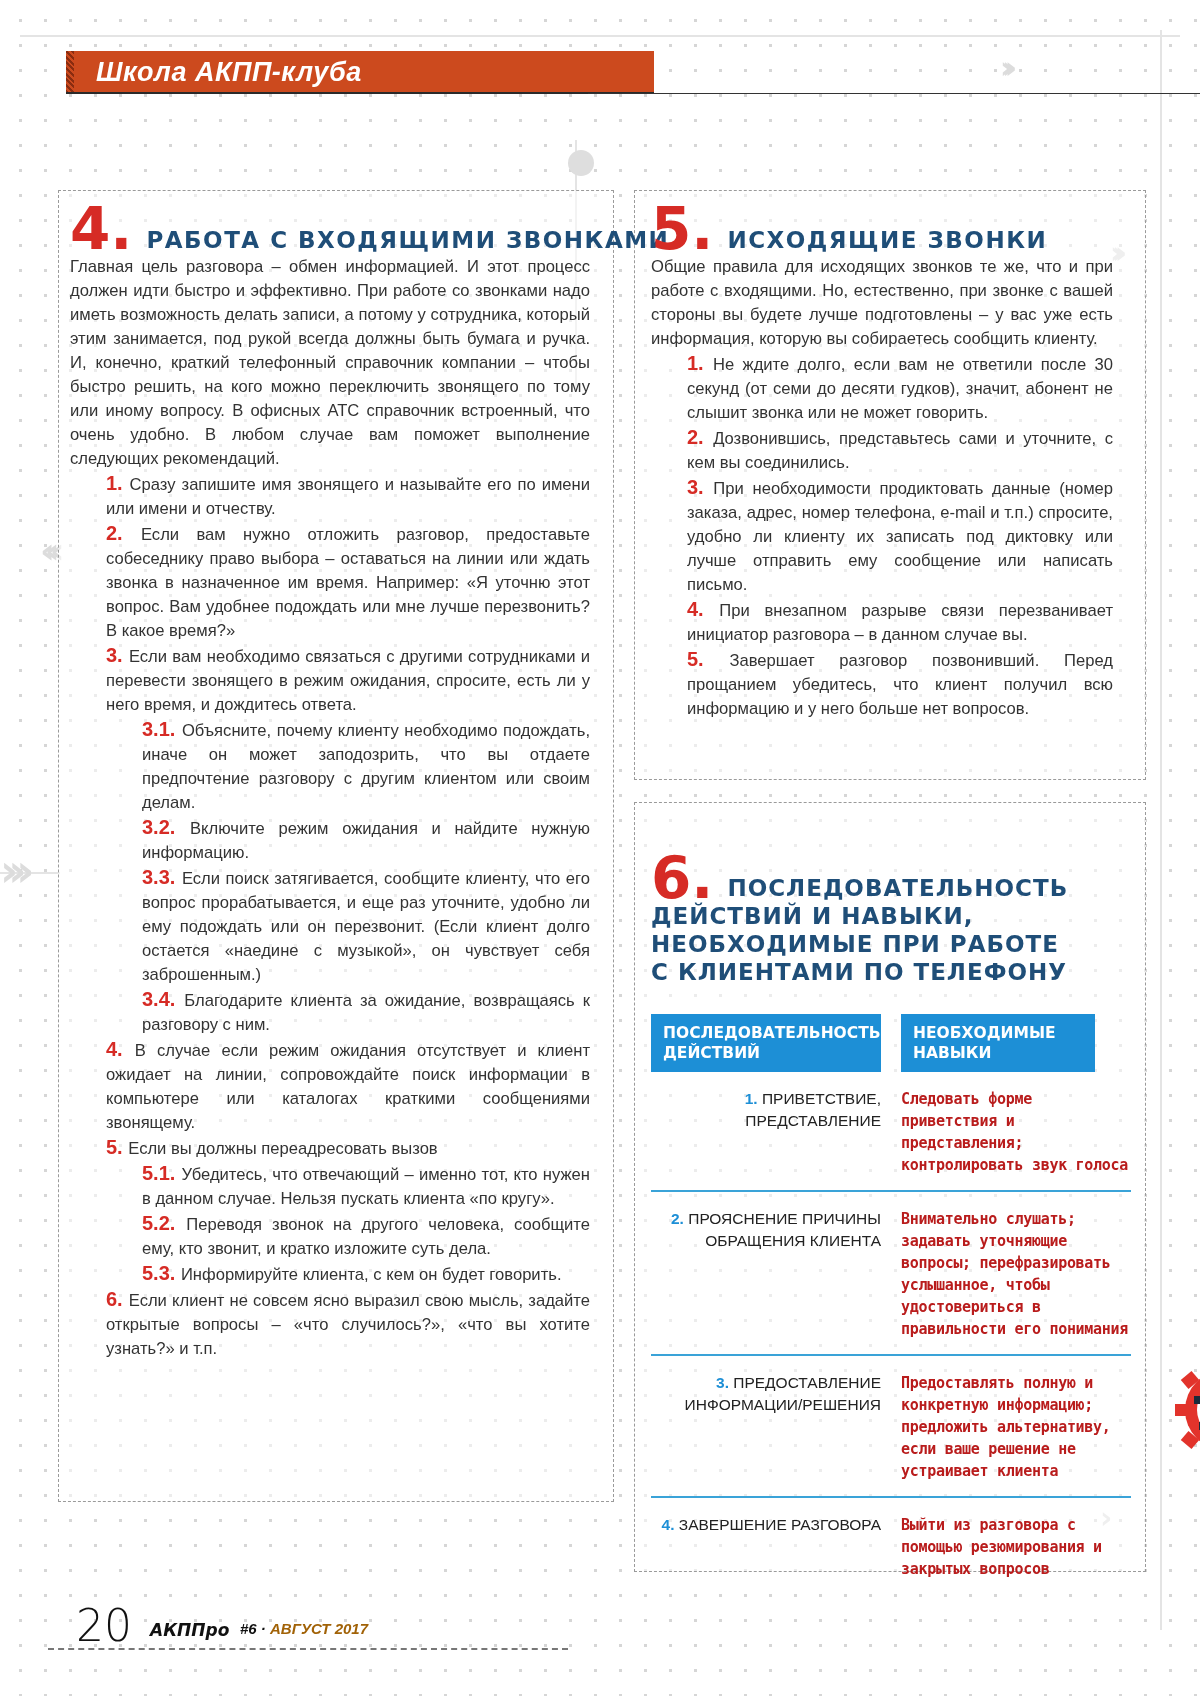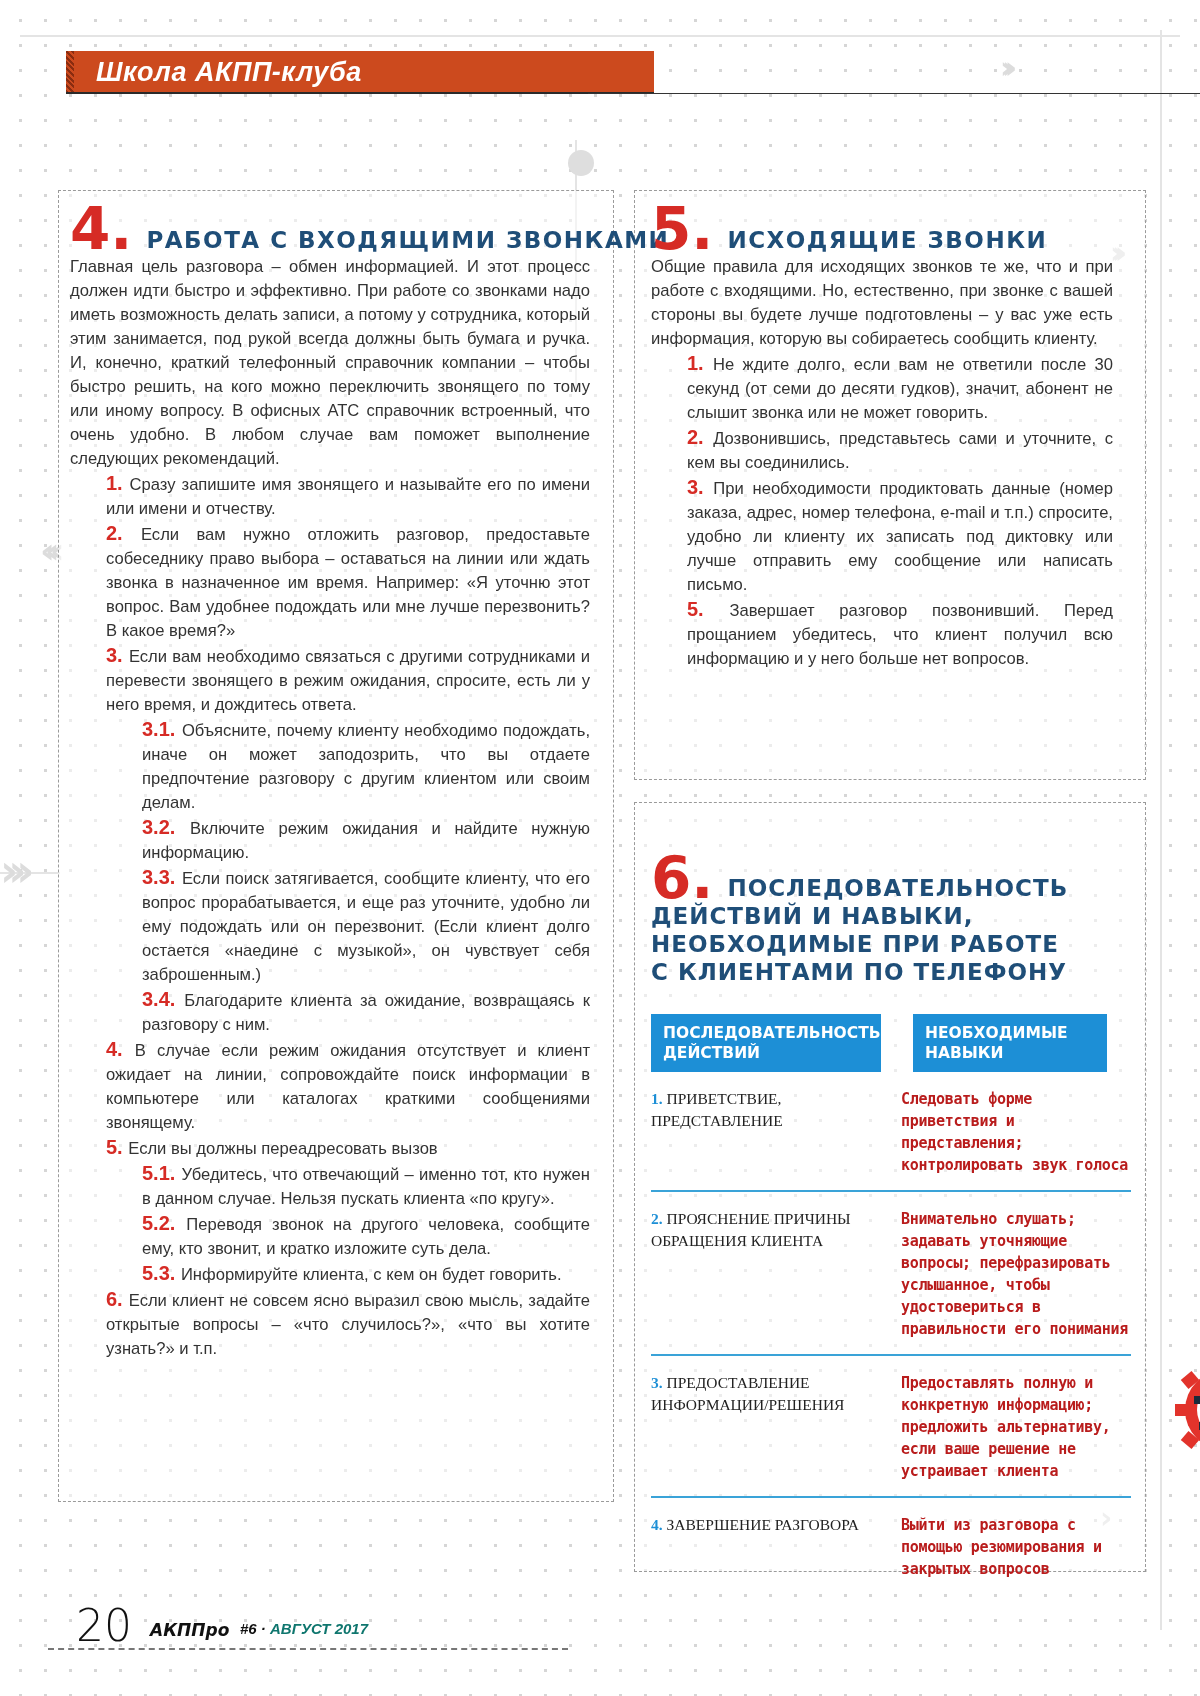--- a/index.html
+++ b/index.html
@@ -53,35 +53,35 @@
 
   #left-content { position: absolute; left: 70px; top: 205px; width: 520px; }
   #r1-content { position: absolute; left: 651px; top: 205px; width: 462px; }
   #r1-content .lvl1 { padding-left: 36px; }
 
   
   #r2-content { position: absolute; left: 651px; top: 835px; width: 480px; }
   .s6-head .big-num { font-size: 58px; }
   .s6-title { color: #1f4e78; font-weight: bold; font-size: 23px; line-height: 28px; letter-spacing: 1px; font-family: "DejaVu Sans", sans-serif; }
   .s6-title-first { margin-left: 14px; margin-top: 39px; }
-  .tbl-heads { display: flex; gap: 32px; margin-top: 28px; }
+  .tbl-heads { display: flex; gap: 20px; margin-top: 28px; }
   .tbl-head { background: #1d8fd6; color: #fff; font-weight: bold; font-size: 15.5px; line-height: 20px; padding: 9px 12px; height: 58px; font-family: "DejaVu Sans", sans-serif; }
   .tbl-head.c1 { width: 230px; }
   .tbl-head.c2 { width: 194px; }
   .tbl-row { display: flex; gap: 20px; padding: 16px 0 14px 0; border-bottom: 2px solid #3aa3d8; }
   .tbl-row:last-child { border-bottom: none; }
-  .cell-step { width: 230px; font-size: 15.5px; line-height: 22px; text-transform: uppercase; color: #222; font-family: Liberation Serif, serif; font-weight: 500; }
+  .cell-step { width: 230px; font-size: 15.5px; line-height: 22px; text-transform: uppercase; color: #222; font-family: Liberation Sans, sans-serif; font-weight: 500; text-align: right; }
   .cell-step .snum { color: #1d8fd6; font-weight: bold; }
   .cell-skill { width: 230px; font-size: 15px; line-height: 22px; color: #b91c1c; font-weight: bold; font-family: "DejaVu Sans Mono", monospace; letter-spacing: -0.3px; }
 
   
   .footer-page { position: absolute; left: 52px; top: 1600px; font-size: 44px; color: #111; font-family: "DejaVu Sans", sans-serif; font-weight: 200; margin-left: 24px; }
   .footer-mag { position: absolute; left: 150px; top: 1620px; font-size: 17px; font-weight: bold; font-style: italic; color: #111; font-family: "DejaVu Sans", sans-serif; }
   .footer-issue { position: absolute; left: 240px; top: 1620px; font-size: 15px; font-weight: bold; font-style: italic; color: #111; }
-  .footer-date { color: #0f766e; }
+  .footer-date { color: #a16207; }
   .footer-rule { position: absolute; left: 48px; top: 1648px; width: 520px; height: 0; border-top: 2px dashed #777; }
 
   .gear { position: absolute; left: 1165px; top: 1360px; width: 80px; height: 100px; }
 </style>
 </head>
 <body>
 
 <div class="deco-line" style="left:20px;top:35px;width:1160px;height:2px;"></div>
 <div class="deco-line" style="left:575px;top:140px;width:2px;height:250px;"></div>
 <div class="deco-node" style="left:568px;top:150px;width:26px;height:26px;"></div>
@@ -128,20 +128,21 @@
 <div id="r1-content">
   <div class="sec-head">
     <span class="big-num">5.</span>
     <span class="sec-title">ИСХОДЯЩИЕ ЗВОНКИ</span>
   </div>
   <p class="body-text" style="margin-top:2px;">Общие правила для исходящих звонков те же, что и при работе с входящими. Но, естественно, при звонке с вашей стороны вы будете лучше подготовлены – у вас уже есть информация, которую вы собираетесь сообщить клиенту.</p>
   <div class="body-text" id="s5-items">
       <div class="item lvl1"><span class="inum">1. </span><span>Не ждите долго, если вам не ответили после 30 секунд (от семи до десяти гудков), значит, абонент не слышит звонка или не может говорить.</span></div>
       <div class="item lvl1"><span class="inum">2. </span><span>Дозвонившись, представьтесь сами и уточните, с кем вы соединились.</span></div>
       <div class="item lvl1"><span class="inum">3. </span><span>При необходимости продиктовать данные (номер заказа, адрес, номер телефона, e-mail и т.п.) спросите, удобно ли клиенту их записать под диктовку или лучше отправить ему сообщение или написать письмо.</span></div>
+      <div class="item lvl1"><span class="inum">4. </span><span>При внезапном разрыве связи перезванивает инициатор разговора – в данном случае вы.</span></div>
       <div class="item lvl1"><span class="inum">5. </span><span>Завершает разговор позвонивший. Перед прощанием убедитесь, что клиент получил всю информацию и у него больше нет вопросов.</span></div>
     </div>
 </div>
 
 <div id="r2-content">
   <div class="s6-head">
     <div class="sec-head">
       <span class="big-num">6.</span>
       <span class="s6-title s6-title-first">ПОСЛЕДОВАТЕЛЬНОСТЬ</span>
     </div>

